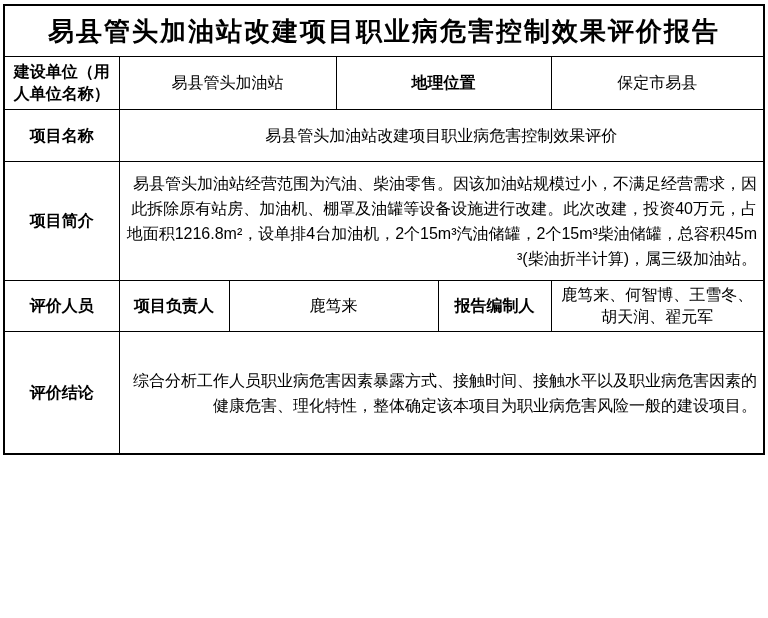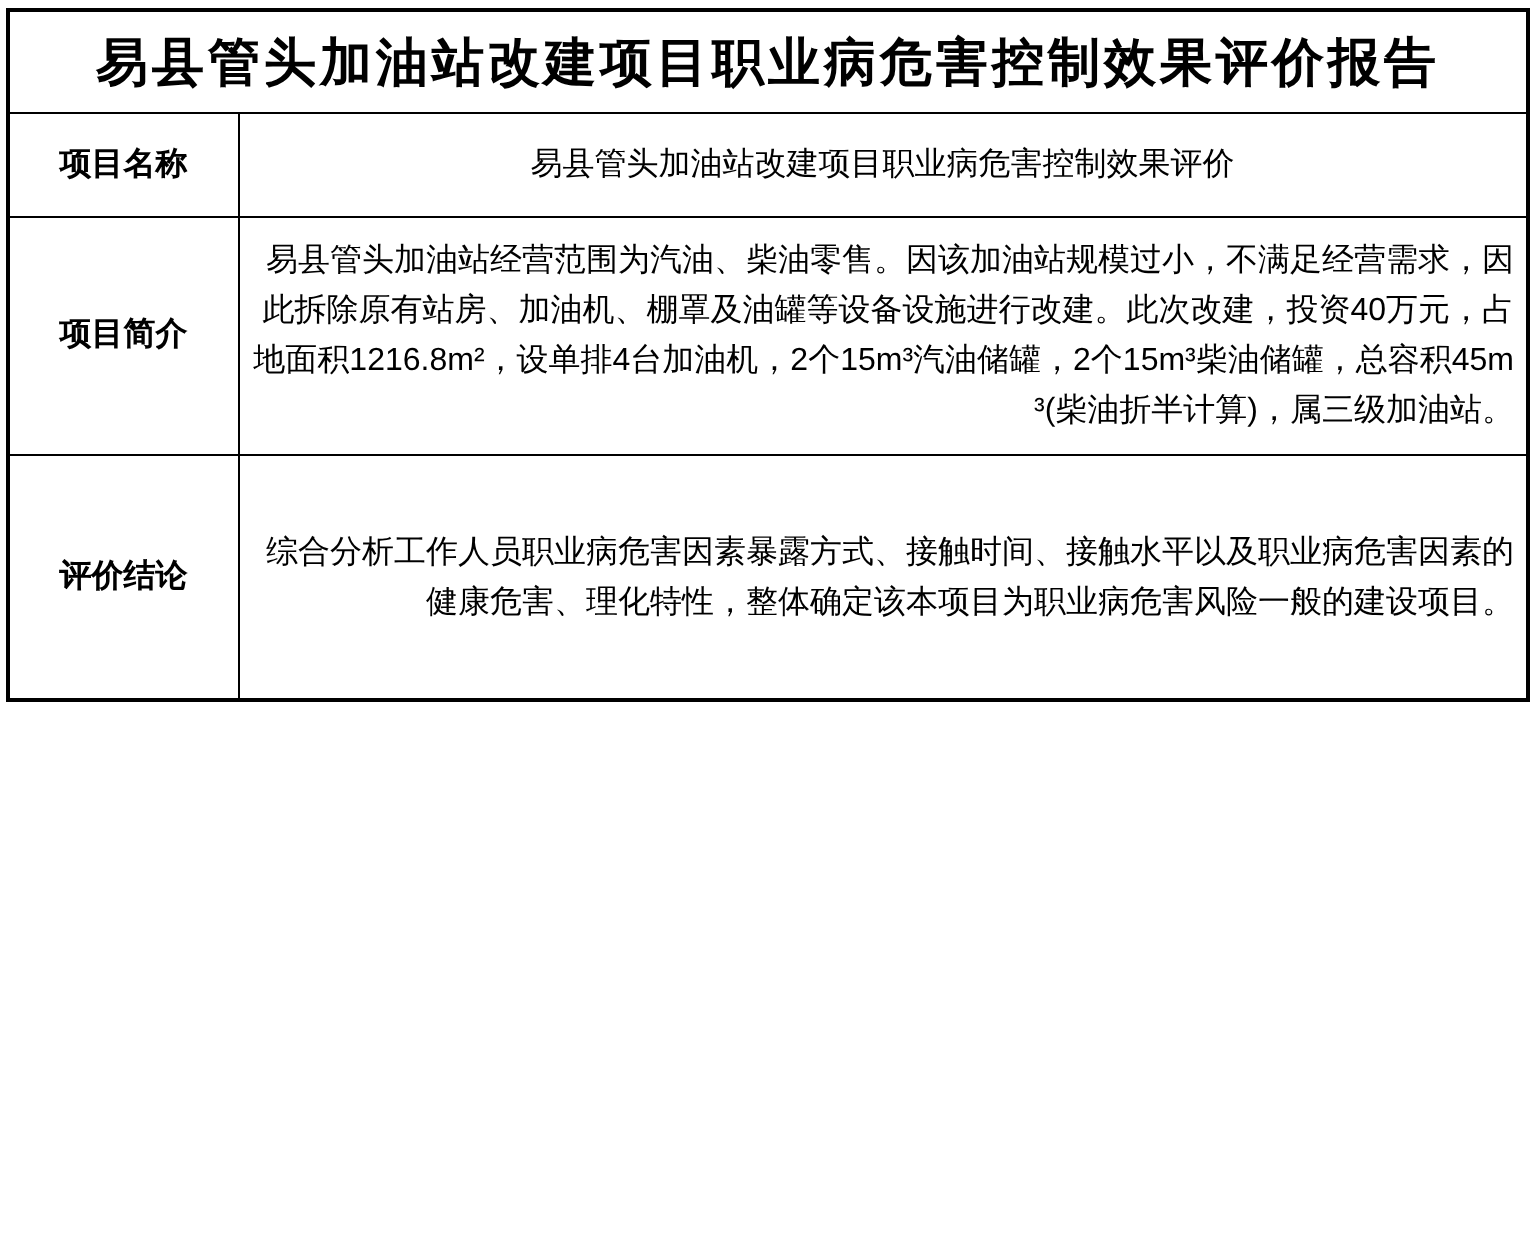--- a/index.html
+++ b/index.html
@@ -63,31 +63,44 @@
     <col style="width:107px">
     <col style="width:102px">
     <col style="width:113px">
     <col>
   </colgroup>
   <tbody>
     <tr class="r0">
       <td colspan="6" class="title">易县管头加油站改建项目职业病危害控制效果评价报告</td>
     </tr>
 
+    <tr class="r1">
+      <td class="lbl">建设单位（用人单位名称）</td>
+      <td colspan="2">易县管头加油站</td>
+      <td colspan="2" class="lbl">地理位置</td>
+      <td>保定市易县</td>
+    </tr>
 
     <tr class="r2">
       <td class="lbl">项目名称</td>
       <td colspan="5">易县管头加油站改建项目职业病危害控制效果评价</td>
     </tr>
 
     <tr class="r3">
       <td class="lbl">项目简介</td>
       <td colspan="5" class="para">易县管头加油站经营范围为汽油、柴油零售。因该加油站规模过小，不满足经营需求，因此拆除原有站房、加油机、棚罩及油罐等设备设施进行改建。此次改建，投资40万元，占地面积1216.8m²，设单排4台加油机，2个15m³汽油储罐，2个15m³柴油储罐，总容积45m³(柴油折半计算)，属三级加油站。</td>
     </tr>
 
+    <tr class="r4">
+      <td class="lbl">评价人员</td>
+      <td class="lbl">项目负责人</td>
+      <td colspan="2">鹿笃来</td>
+      <td class="lbl">报告编制人</td>
+      <td>鹿笃来、何智博、王雪冬、胡天润、翟元军</td>
+    </tr>
 
 
 
     <tr class="r7">
       <td class="lbl">评价结论</td>
       <td colspan="5" class="para">综合分析工作人员职业病危害因素暴露方式、接触时间、接触水平以及职业病危害因素的健康危害、理化特性，整体确定该本项目为职业病危害风险一般的建设项目。</td>
     </tr>
   </tbody>
 </table>
 

